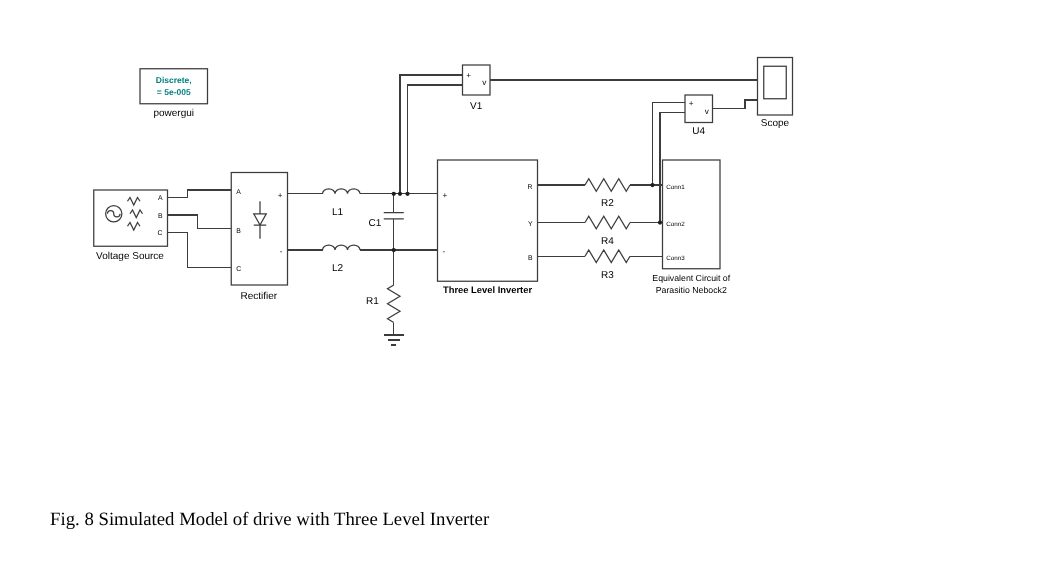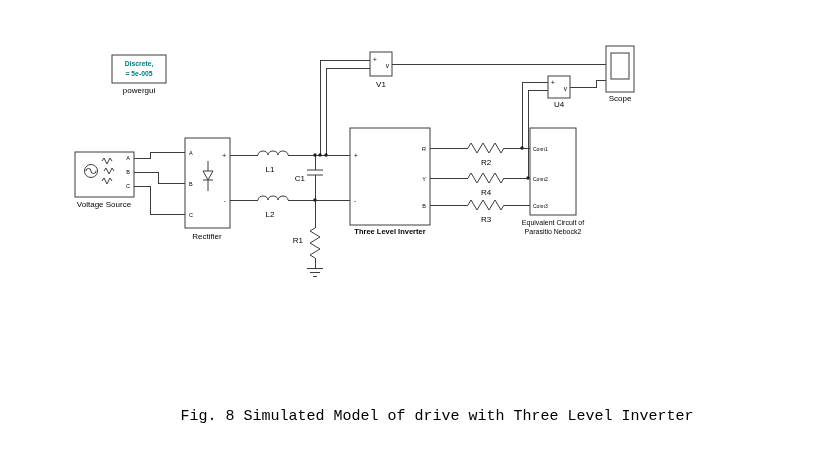--- a/index.html
+++ b/index.html
@@ -15,22 +15,22 @@
   .port-end{font-size:5.5px;fill:#000;text-anchor:end;}
   .pm{font-size:6.5px;fill:#000;}
   .pm-end{font-size:6.5px;fill:#000;text-anchor:end;}
   .teal{font-size:6.8px;font-weight:bold;text-anchor:middle;}
   .conn{font-size:5px;fill:#000;}
   .blk{fill:#ffffff;stroke:#3c3c3c;stroke-width:1;}
   .wire{stroke:#3c3c3c;stroke-width:1;fill:none;}
   .sym{stroke:#3c3c3c;stroke-width:1;fill:none;}
   .dot{fill:#1e1e1e;stroke:none;}
   .figure-caption{
-    position:absolute;left:40px;right:0;top:408px;text-align:center;
-    font-family:Liberation Mono, monospace;font-size:15px;color:#000;
+    position:absolute;left:40px;right:0;top:408px;
+    font-family:Liberation Serif, serif;font-size:15px;color:#000;
   }
 </style>
 </head>
 <body>
 
 <svg class="diagram" width="834" height="465" viewBox="0 0 834 465">
 
   <path class="wire" shape-rendering="crispEdges" d="
     M134,158 H150 V152 H185
     M134,172 H158 V183 H185

